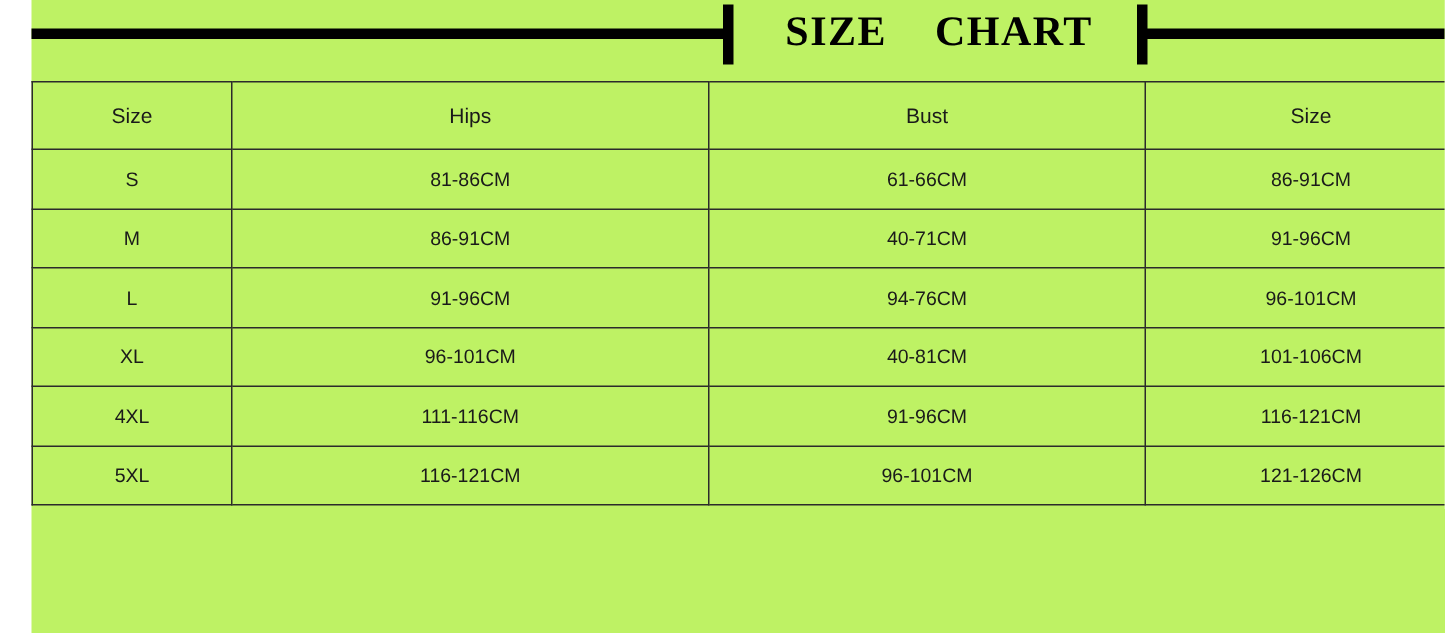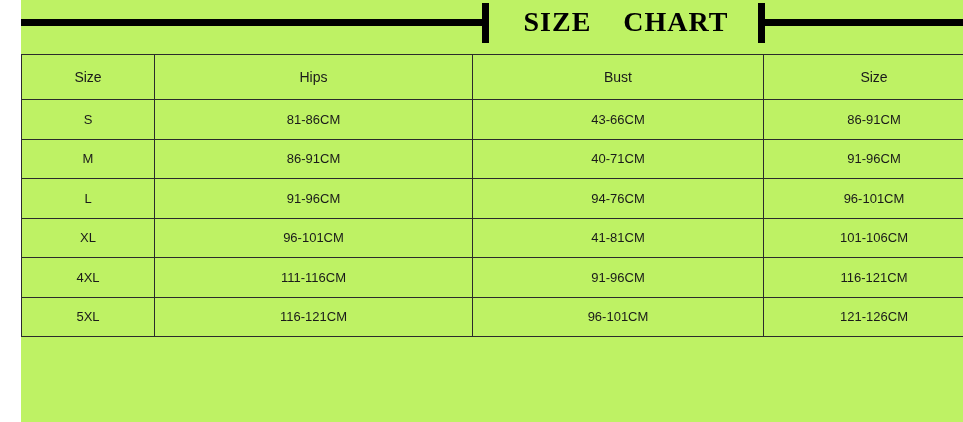--- a/index.html
+++ b/index.html
@@ -146,39 +146,39 @@
           <th>Size</th>
           <th>Hips</th>
           <th>Bust</th>
           <th>Size</th>
         </tr>
       </thead>
       <tbody>
         <tr>
           <td>S</td>
           <td>81-86CM</td>
-          <td>43-66CM</td>
+          <td>61-66CM</td>
           <td>86-91CM</td>
         </tr>
         <tr>
           <td>M</td>
           <td>86-91CM</td>
           <td>40-71CM</td>
           <td>91-96CM</td>
         </tr>
         <tr>
           <td>L</td>
           <td>91-96CM</td>
           <td>94-76CM</td>
           <td>96-101CM</td>
         </tr>
         <tr>
           <td>XL</td>
           <td>96-101CM</td>
-          <td>41-81CM</td>
+          <td>40-81CM</td>
           <td>101-106CM</td>
         </tr>
         <tr>
           <td>4XL</td>
           <td>111-116CM</td>
           <td>91-96CM</td>
           <td>116-121CM</td>
         </tr>
         <tr>
           <td>5XL</td>

